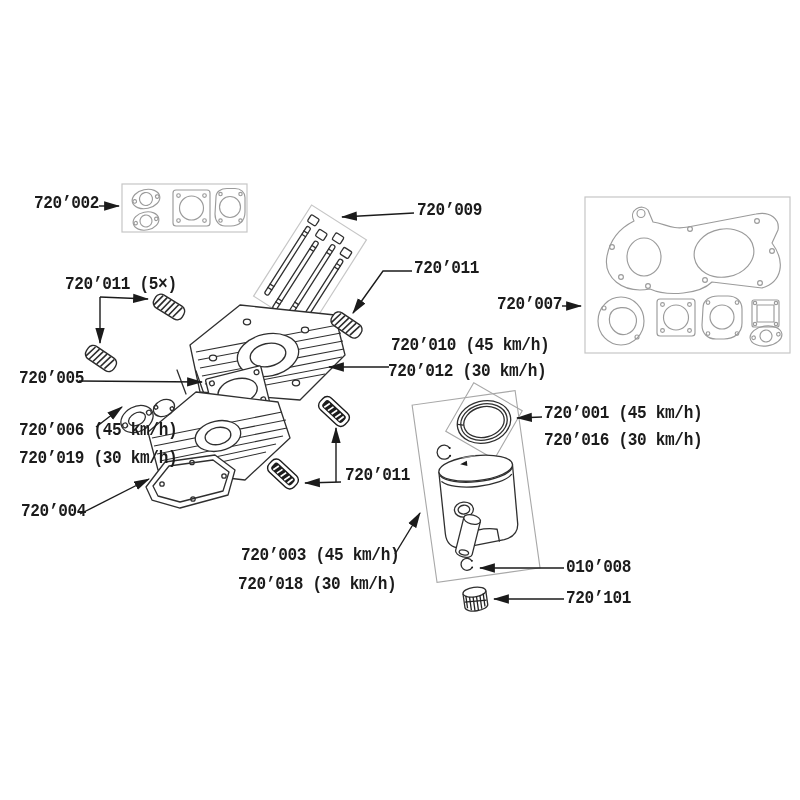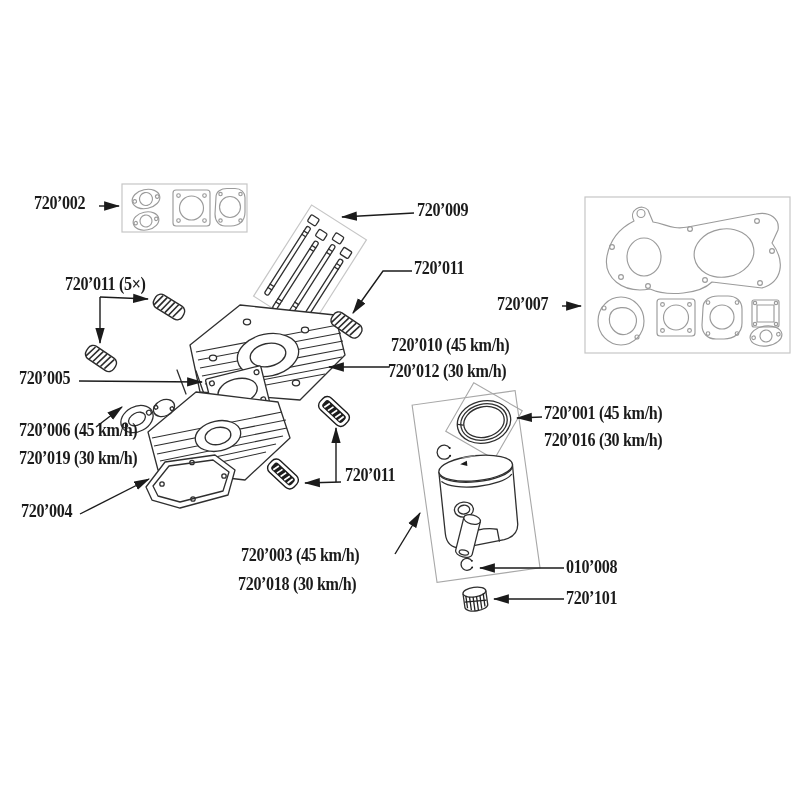--- a/index.html
+++ b/index.html
@@ -1,21 +1,21 @@
 <!DOCTYPE html>
 <html style="--background: #ffffff; --label-text: #1b1b1b; --part-line: #2f2f2f; --gasket-line: #9b9b9b; --box-border: #c6c6c6; --accent-dark: #1c1c1c;"><head>
 <meta charset="utf-8">
 <style>
   :root{
     --background:#ffffff; --label-text:#1b1b1b; --part-line:#2f2f2f;
     --gasket-line:#9b9b9b; --box-border:#c6c6c6; --accent-dark:#1c1c1c;
   }
   html,body{margin:0;padding:0;background:var(--background);}
   .stage{position:relative;width:800px;height:800px;background:var(--background);
-         font-family:Liberation Serif, serif;overflow:hidden;}
+         font-family:Liberation Mono, monospace;overflow:hidden;}
   .stage svg{position:absolute;left:0;top:0;}
   .lbl{position:absolute;color:var(--label-text);font-size:18.5px;font-weight:bold;
        letter-spacing:-0.4px;white-space:nowrap;transform:scaleX(.87);
        transform-origin:0 0;line-height:1.05;}
   
   .s-part{stroke:var(--part-line);fill:none;stroke-width:1.3;stroke-linejoin:round;stroke-linecap:round;}
   .s-partf{stroke:var(--part-line);fill:#fff;stroke-width:1.3;stroke-linejoin:round;}
   .fin{stroke:var(--part-line);stroke-width:1.05;}
   .s-gasket{stroke:var(--gasket-line);fill:none;stroke-width:1.15;stroke-linejoin:round;}
   .s-box{stroke:var(--box-border);fill:#fff;stroke-width:1.2;}

